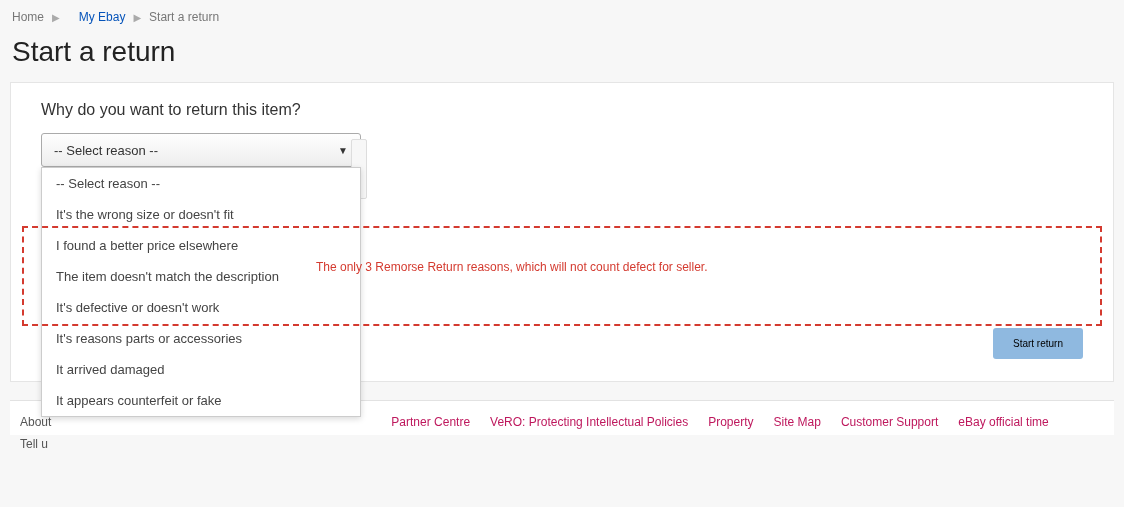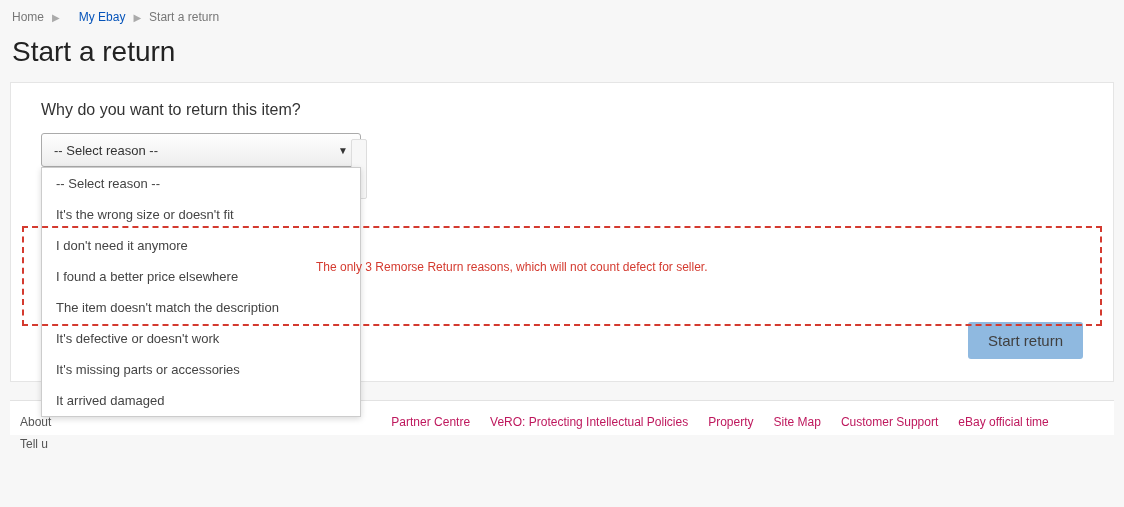--- a/index.html
+++ b/index.html
@@ -89,25 +89,25 @@
     height: 60px;
     background: #f7f7f7;
     border: 1px solid #ddd;
     border-radius: 2px;
   }
   .start-btn {
     position: absolute;
     right: 30px;
     bottom: 22px;
     background: #8fb9e0;
-    color: #404040;
+    color: #000000;
     border: none;
     border-radius: 3px;
     padding: 10px 20px;
-    font-size: 15px;
+    font-size: 10px;
     cursor: pointer;
   }
   .annot-box {
     position: absolute;
     border: 2px dashed #d43a2f;
     pointer-events: none;
     z-index: 20;
     left: 22px;
     top: 226px;
     width: 1080px;
@@ -161,26 +161,26 @@
 
     <div class="select-wrap">
       <div class="select-box">
         <span>-- Select reason --</span>
         <span class="arrow">▼</span>
       </div>
 
       <div class="dropdown">
         <div class="opt">-- Select reason --</div>
         <div class="opt">It's the wrong size or doesn't fit</div>
-        <div class="opt">I don't need it anymore</div>
         <div class="opt">I found a better price elsewhere</div>
         <div class="opt">The item doesn't match the description</div>
         <div class="opt">It's defective or doesn't work</div>
-        <div class="opt">It's missing parts or accessories</div>
+        <div class="opt">It's reasons parts or accessories</div>
         <div class="opt">It arrived damaged</div>
+        <div class="opt">It appears counterfeit or fake</div>
       </div>
     </div>
 
     <div class="slider-track"></div>
 
     <button class="start-btn">Start return</button>
   </div>
 
   <div class="annot-box"></div>
   <div class="annot-text">The only 3 Remorse Return reasons, which will not count defect for seller.</div>

